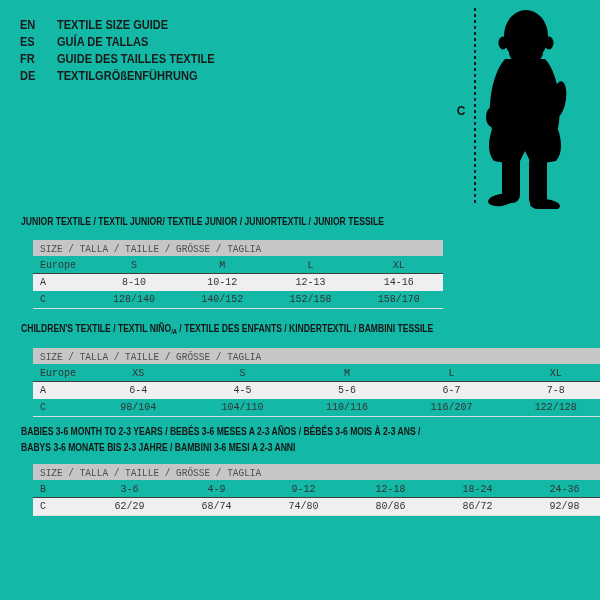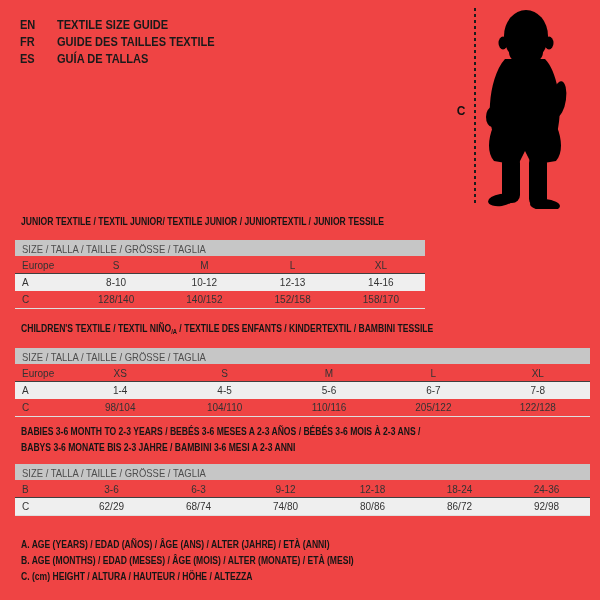--- a/index.html
+++ b/index.html
@@ -1,16 +1,16 @@
 <!DOCTYPE html>
 <html><head>
 <meta charset="utf-8">
 <style>
   html,body{margin:0;padding:0;background:#fff;}
-  .page{position:relative;width:600px;height:600px;background:#ef4444;
+  .page{position:relative;width:600px;height:600px;background:#14b8a6;
         font-family:"Liberation Sans", sans-serif;overflow:hidden;color:#222;}
 
   
   .lang-block{position:absolute;left:20px;top:16px;}
   .lang-row{display:grid;grid-template-columns:37px auto;height:17px;line-height:17px;}
   .lang-row span{display:inline-block;white-space:nowrap;font-weight:bold;font-size:13px;
                  color:#1a1a1a;transform:scaleX(0.85);transform-origin:left center;}
 
   
   .dash-line{position:absolute;left:474px;top:8px;width:2px;height:198px;
@@ -21,21 +21,21 @@
 
   
   .sec-title{position:absolute;left:21px;font-size:11px;font-weight:bold;color:#151515;
              white-space:nowrap;line-height:16px;transform:scaleX(0.78);transform-origin:left top;}
   .st1{top:213px;}
   .st2{top:320px;}
   .st3{top:423px;}
   .sub{font-size:7.5px;position:relative;top:2px;}
 
   
-  .sztable{position:absolute;left:15px;border-bottom:1px solid #dedede;}
+  .sztable{position:absolute;left:33px;border-bottom:1px solid #dedede;font-family:Liberation Mono, monospace;}
   .t1{top:240px;width:410px;}
   .t2{top:348px;width:575px;}
   .t3{top:464px;width:575px;}
   .thead{height:16px;line-height:16px;background:#c6c6c6;margin-bottom:1px;padding-left:7px;
          box-sizing:border-box;overflow:hidden;}
   .thead span{display:inline-block;white-space:nowrap;font-size:10.5px;color:#4d4d4d;
               transform:scaleX(0.9);transform-origin:left center;}
   .trow{display:grid;height:17px;box-sizing:border-box;align-items:center;
         font-size:10px;color:#333;}
   .t1 .trow{grid-template-columns:57px repeat(4,1fr);}
@@ -55,26 +55,30 @@
 <body>
 
 <div class="page">
 
   <div class="lang-block">
     <div class="lang-row">
       <span>EN</span>
       <span>TEXTILE SIZE GUIDE</span>
     </div>
     <div class="lang-row">
+      <span>ES</span>
+      <span>GUÍA DE TALLAS</span>
+    </div>
+    <div class="lang-row">
       <span>FR</span>
       <span>GUIDE DES TAILLES TEXTILE</span>
     </div>
     <div class="lang-row">
-      <span>ES</span>
-      <span>GUÍA DE TALLAS</span>
+      <span>DE</span>
+      <span>TEXTILGRÖßENFÜHRUNG</span>
     </div>
   </div>
 
   <div class="dash-line"></div>
   <div class="c-label">C</div>
   <div class="baby">
     <svg viewBox="0 0 95 200" width="95" height="200" xmlns="http://www.w3.org/2000/svg">
       <g fill="#000000">
         <ellipse cx="43" cy="27" rx="22" ry="26"></ellipse>
         <ellipse cx="20" cy="34" rx="4.5" ry="6.5"></ellipse>
@@ -130,63 +134,58 @@
     <div class="trow rule">
       <div class="lbl">Europe</div>
       <div class="val">XS</div>
       <div class="val">S</div>
       <div class="val">M</div>
       <div class="val">L</div>
       <div class="val">XL</div>
     </div>
     <div class="trow stripe">
       <div class="lbl">A</div>
-      <div class="val">1-4</div>
+      <div class="val">6-4</div>
       <div class="val">4-5</div>
       <div class="val">5-6</div>
       <div class="val">6-7</div>
       <div class="val">7-8</div>
     </div>
     <div class="trow">
       <div class="lbl">C</div>
       <div class="val">98/104</div>
       <div class="val">104/110</div>
       <div class="val">110/116</div>
-      <div class="val">205/122</div>
+      <div class="val">116/207</div>
       <div class="val">122/128</div>
     </div>
   </div>
 
   <div class="sec-title st3">
     <div>BABIES 3-6 MONTH TO 2-3 YEARS / BEBÉS 3-6 MESES A 2-3 AÑOS / BÉBÉS 3-6 MOIS À 2-3 ANS /</div>
     <div>BABYS 3-6 MONATE BIS 2-3 JAHRE / BAMBINI 3-6 MESI A 2-3 ANNI</div>
   </div>
   <div class="sztable t3">
     <div class="thead">
       <span>SIZE / TALLA / TAILLE / GRÖSSE / TAGLIA</span>
     </div>
     <div class="trow rule">
       <div class="lbl">B</div>
       <div class="val">3-6</div>
-      <div class="val">6-3</div>
+      <div class="val">4-9</div>
       <div class="val">9-12</div>
       <div class="val">12-18</div>
       <div class="val">18-24</div>
       <div class="val">24-36</div>
     </div>
     <div class="trow stripe">
       <div class="lbl">C</div>
       <div class="val">62/29</div>
       <div class="val">68/74</div>
       <div class="val">74/80</div>
       <div class="val">80/86</div>
       <div class="val">86/72</div>
       <div class="val">92/98</div>
     </div>
   </div>
 
-  <div class="notes">
-    <div class="note-line">A. AGE (YEARS) / EDAD (AÑOS) / ÂGE (ANS) / ALTER (JAHRE) / ETÀ (ANNI)</div>
-    <div class="note-line">B. AGE (MONTHS) / EDAD (MESES) / ÂGE (MOIS) / ALTER (MONATE) / ETÀ (MESI)</div>
-    <div class="note-line">C. (cm) HEIGHT / ALTURA / HAUTEUR / HÖHE / ALTEZZA</div>
-  </div>
 
 </div>
 
 </body></html>

